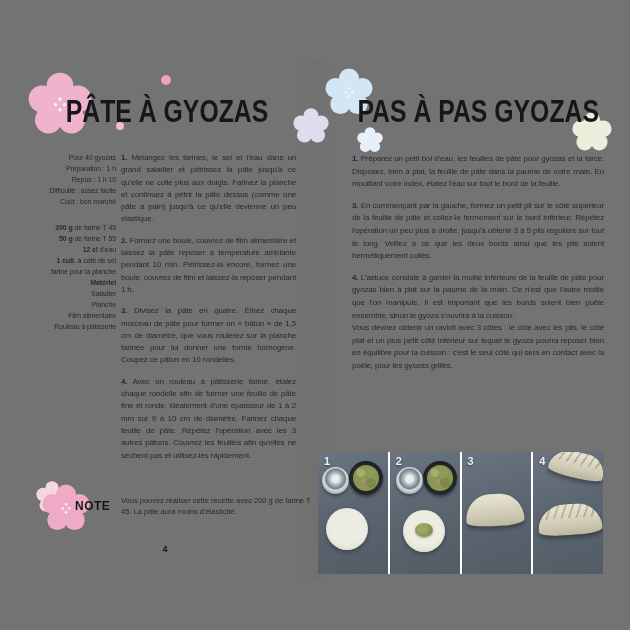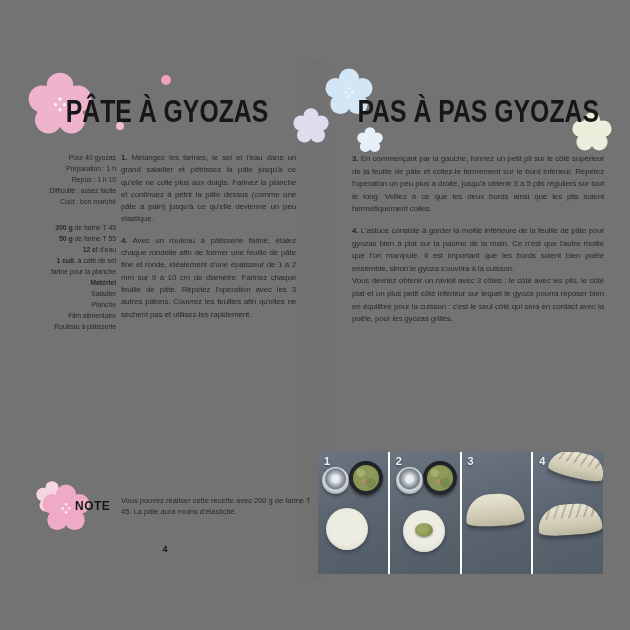--- a/index.html
+++ b/index.html
@@ -177,20 +177,22 @@
         <div class="mat-title">Matériel</div>
         <div>Saladier</div>
         <div>Planche</div>
         <div>Film alimentaire</div>
         <div>Rouleau à pâtisserie</div>
       </div>
     </aside>
 
     <div class="steps steps-left">
       <p class="step"><b class="stepnum">1.</b> <span>Mélangez les farines, le sel et l'eau dans un grand saladier et pétrissez la pâte jusqu'à ce qu'elle ne colle plus aux doigts. Farinez la planche et continuez à pétrir la pâte dessus (comme une pâte à pain) jusqu'à ce qu'elle devienne un peu élastique.</span></p>
+      <p class="step"><b class="stepnum">2.</b> <span>Formez une boule, couvrez de film alimentaire et laissez la pâte reposer à température ambiante pendant 10 min. Pétrissez-la encore, formez une boule, couvrez de film et laissez-la reposer pendant 1 h.</span></p>
+      <p class="step"><b class="stepnum">3.</b> <span>Divisez la pâte en quatre. Étirez chaque morceau de pâte pour former un « bâton » de 1,5 cm de diamètre, que vous roulerez sur la planche farinée pour lui donner une forme homogène. Coupez ce pâton en 10 rondelles.</span></p>
       <p class="step"><b class="stepnum">4.</b> <span>Avec un rouleau à pâtisserie fariné, étalez chaque rondelle afin de former une feuille de pâte fine et ronde, idéalement d'une épaisseur de 1 à 2 mm sur 9 à 10 cm de diamètre. Farinez chaque feuille de pâte. Répétez l'opération avec les 3 autres pâtons. Couvrez les feuilles afin qu'elles ne sèchent pas et utilisez-les rapidement.</span></p>
     </div>
 
     <div class="flower" style="left:36px;top:481px;width:32px;height:32px;color:#f7d6e4;">
       <svg viewBox="0 0 100 100">
           <g fill="currentColor">
             <circle cx="50" cy="22" r="21"></circle>
             <circle cx="78" cy="42" r="21"></circle>
             <circle cx="68" cy="75" r="21"></circle>
             <circle cx="32" cy="75" r="21"></circle>
@@ -220,20 +222,21 @@
     <div class="note-label">NOTE</div>
     <div class="note-text">Vous pouvez réaliser cette recette avec 200 g de farine T 45. La pâte aura moins d'élasticité.</div>
 
     <div class="page-num">4</div>
   </section>
 
   <section>
     <h1 class="title title-right">PAS À PAS GYOZAS</h1>
 
     <div class="steps steps-right">
+      <p class="step"><b class="stepnum">1.</b> <span>Préparez un petit bol d'eau, les feuilles de pâte pour gyozas et la farce. Disposez, bien à plat, la feuille de pâte dans la paume de votre main. En mouillant votre index, étalez l'eau sur tout le bord de la feuille.</span></p>
       <p class="step"><b class="stepnum">3.</b> <span>En commençant par la gauche, formez un petit pli sur le côté supérieur de la feuille de pâte et collez-le fermement sur le bord inférieur. Répétez l'opération un peu plus à droite, jusqu'à obtenir 3 à 5 plis réguliers sur tout le long. Veillez à ce que les deux bords ainsi que les plis soient hermétiquement collés.</span></p>
       <p class="step"><b class="stepnum">4.</b> <span>L'astuce consiste à garder la moitié inférieure de la feuille de pâte pour gyozas bien à plat sur la paume de la main. Ce n'est que l'autre moitié que l'on manipule. Il est important que les bords soient bien poêle ensemble, sinon le gyoza s'ouvrira à la cuisson.</span></p>
       <p class="step step2"><span>Vous devriez obtenir un ravioli avec 3 côtés : le côté avec les plis, le côté plat et un plus petit côté inférieur sur lequel le gyoza pourra reposer bien en équilibre pour la cuisson : c'est le seul côté qui sera en contact avec la poêle, pour les gyozas grillés.</span></p>
     </div>
 
     <div class="photo-strip">
       <div class="panel">
         <span class="panel-num">1</span>
         <div class="bowl-metal" style="left:4px;top:15px;"></div>
         <div class="bowl-black" style="left:31px;top:9px;">

